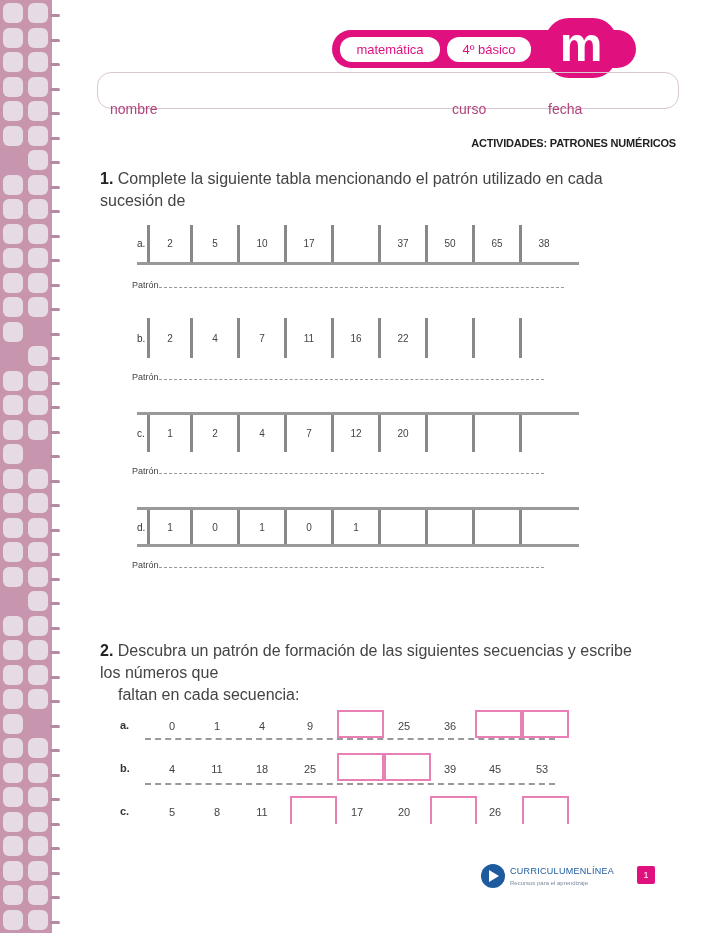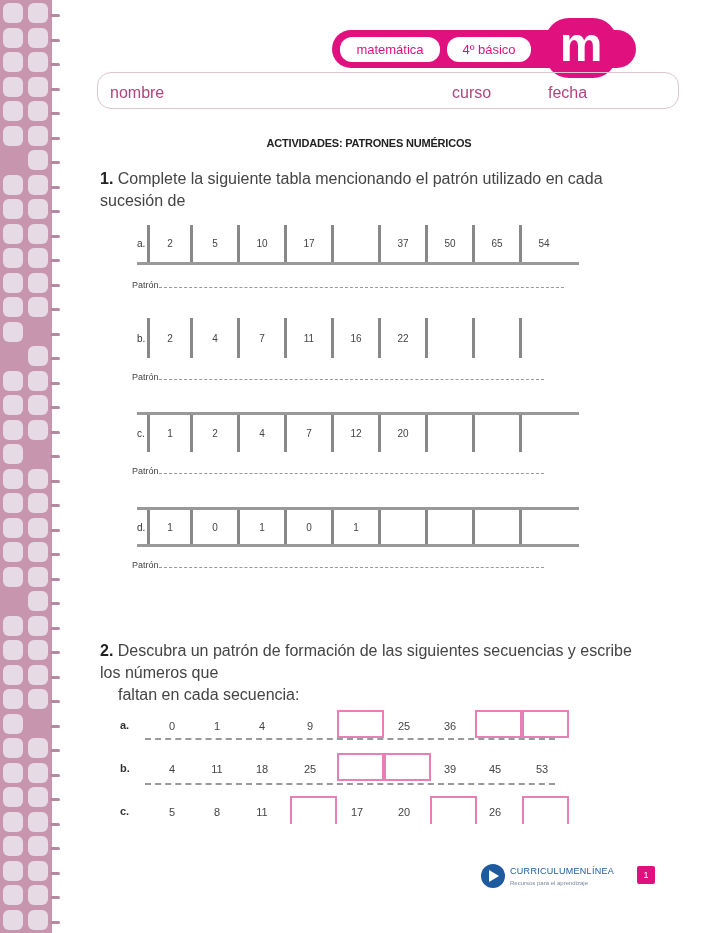--- a/index.html
+++ b/index.html
@@ -15,23 +15,23 @@
 
     
     .brand-bar { position: absolute; left: 332px; top: 30px; width: 300px; height: 38px; background: #e0117f; border-radius: 19px; }
     .brand-pill { position: absolute; top: 37px; height: 25px; background: #fff; border-radius: 12px; color: #e0117f; font-size: 13px; line-height: 25px; text-align: center; }
     .brand-pill.subject { left: 340px; width: 100px; }
     .brand-pill.grade { left: 447px; width: 84px; }
     .brand-m { position: absolute; left: 545px; top: 18px; width: 72px; height: 60px; background: #e0117f; border-radius: 24px; color: #fff; font-size: 48px; font-weight: bold; line-height: 54px; text-align: center; }
     .brand-cap { position: absolute; left: 608px; top: 30px; width: 28px; height: 38px; background: #e0117f; border-radius: 0 19px 19px 0; }
 
     .info-box { position: absolute; left: 97px; top: 72px; width: 582px; height: 37px; border: 1.5px solid #d9c6d0; border-radius: 14px; }
-    .info-label { position: absolute; top: 84px; font-size: 16px; color: #b0457b; }
-
-    .title { position: absolute; left: 0; width: 676px; top: 137px; text-align: center; font-size: 11px; font-weight: bold; color: #222; letter-spacing: -0.2px; padding-left: 62px; }
+    .info-label { position: absolute; top: 101px; font-size: 14px; color: #b0457b; }
+
+    .title { position: absolute; left: 0; width: 676px; top: 137px; text-align: right; font-size: 11px; font-weight: bold; color: #222; letter-spacing: -0.2px; padding-left: 62px; }
     .q-text { position: absolute; left: 100px; width: 540px; font-size: 16px; color: #444; line-height: 22px; }
     .q-num { font-weight: bold; color: #222; }
     .q-indent { padding-left: 18px; }
 
     
     .seq-table { position: absolute; left: 137px; width: 442px; height: 40px; display: flex; align-items: center; }
     .seq-table.ruled-bottom { border-bottom: 3px solid #999; }
     .seq-table.ruled-top { border-top: 3px solid #999; }
     .seq-letter { width: 10px; font-size: 10px; color: #333; text-align: left; }
     .seq-cell { width: 47px; height: 100%; border-left: 3px solid #888; font-size: 10px; color: #444; text-align: center; display: flex; align-items: center; justify-content: center; }
@@ -198,21 +198,21 @@
     <div class="seq-table ruled-bottom" style="top: 225px;">
       <div class="seq-letter">a.</div>
       <div class="seq-cell first">2</div>
       <div class="seq-cell">5</div>
       <div class="seq-cell">10</div>
       <div class="seq-cell">17</div>
       <div class="seq-cell"></div>
       <div class="seq-cell">37</div>
       <div class="seq-cell">50</div>
       <div class="seq-cell">65</div>
-      <div class="seq-cell">54</div>
+      <div class="seq-cell">38</div>
     </div>
     <div class="patron" style="top: 280px;"><span>Patrón</span><span class="patron-line" style="width: 405px;"></span></div>
     <div class="seq-table" style="top: 318px;">
       <div class="seq-letter">b.</div>
       <div class="seq-cell first">2</div>
       <div class="seq-cell">4</div>
       <div class="seq-cell">7</div>
       <div class="seq-cell">11</div>
       <div class="seq-cell">16</div>
       <div class="seq-cell">22</div>

